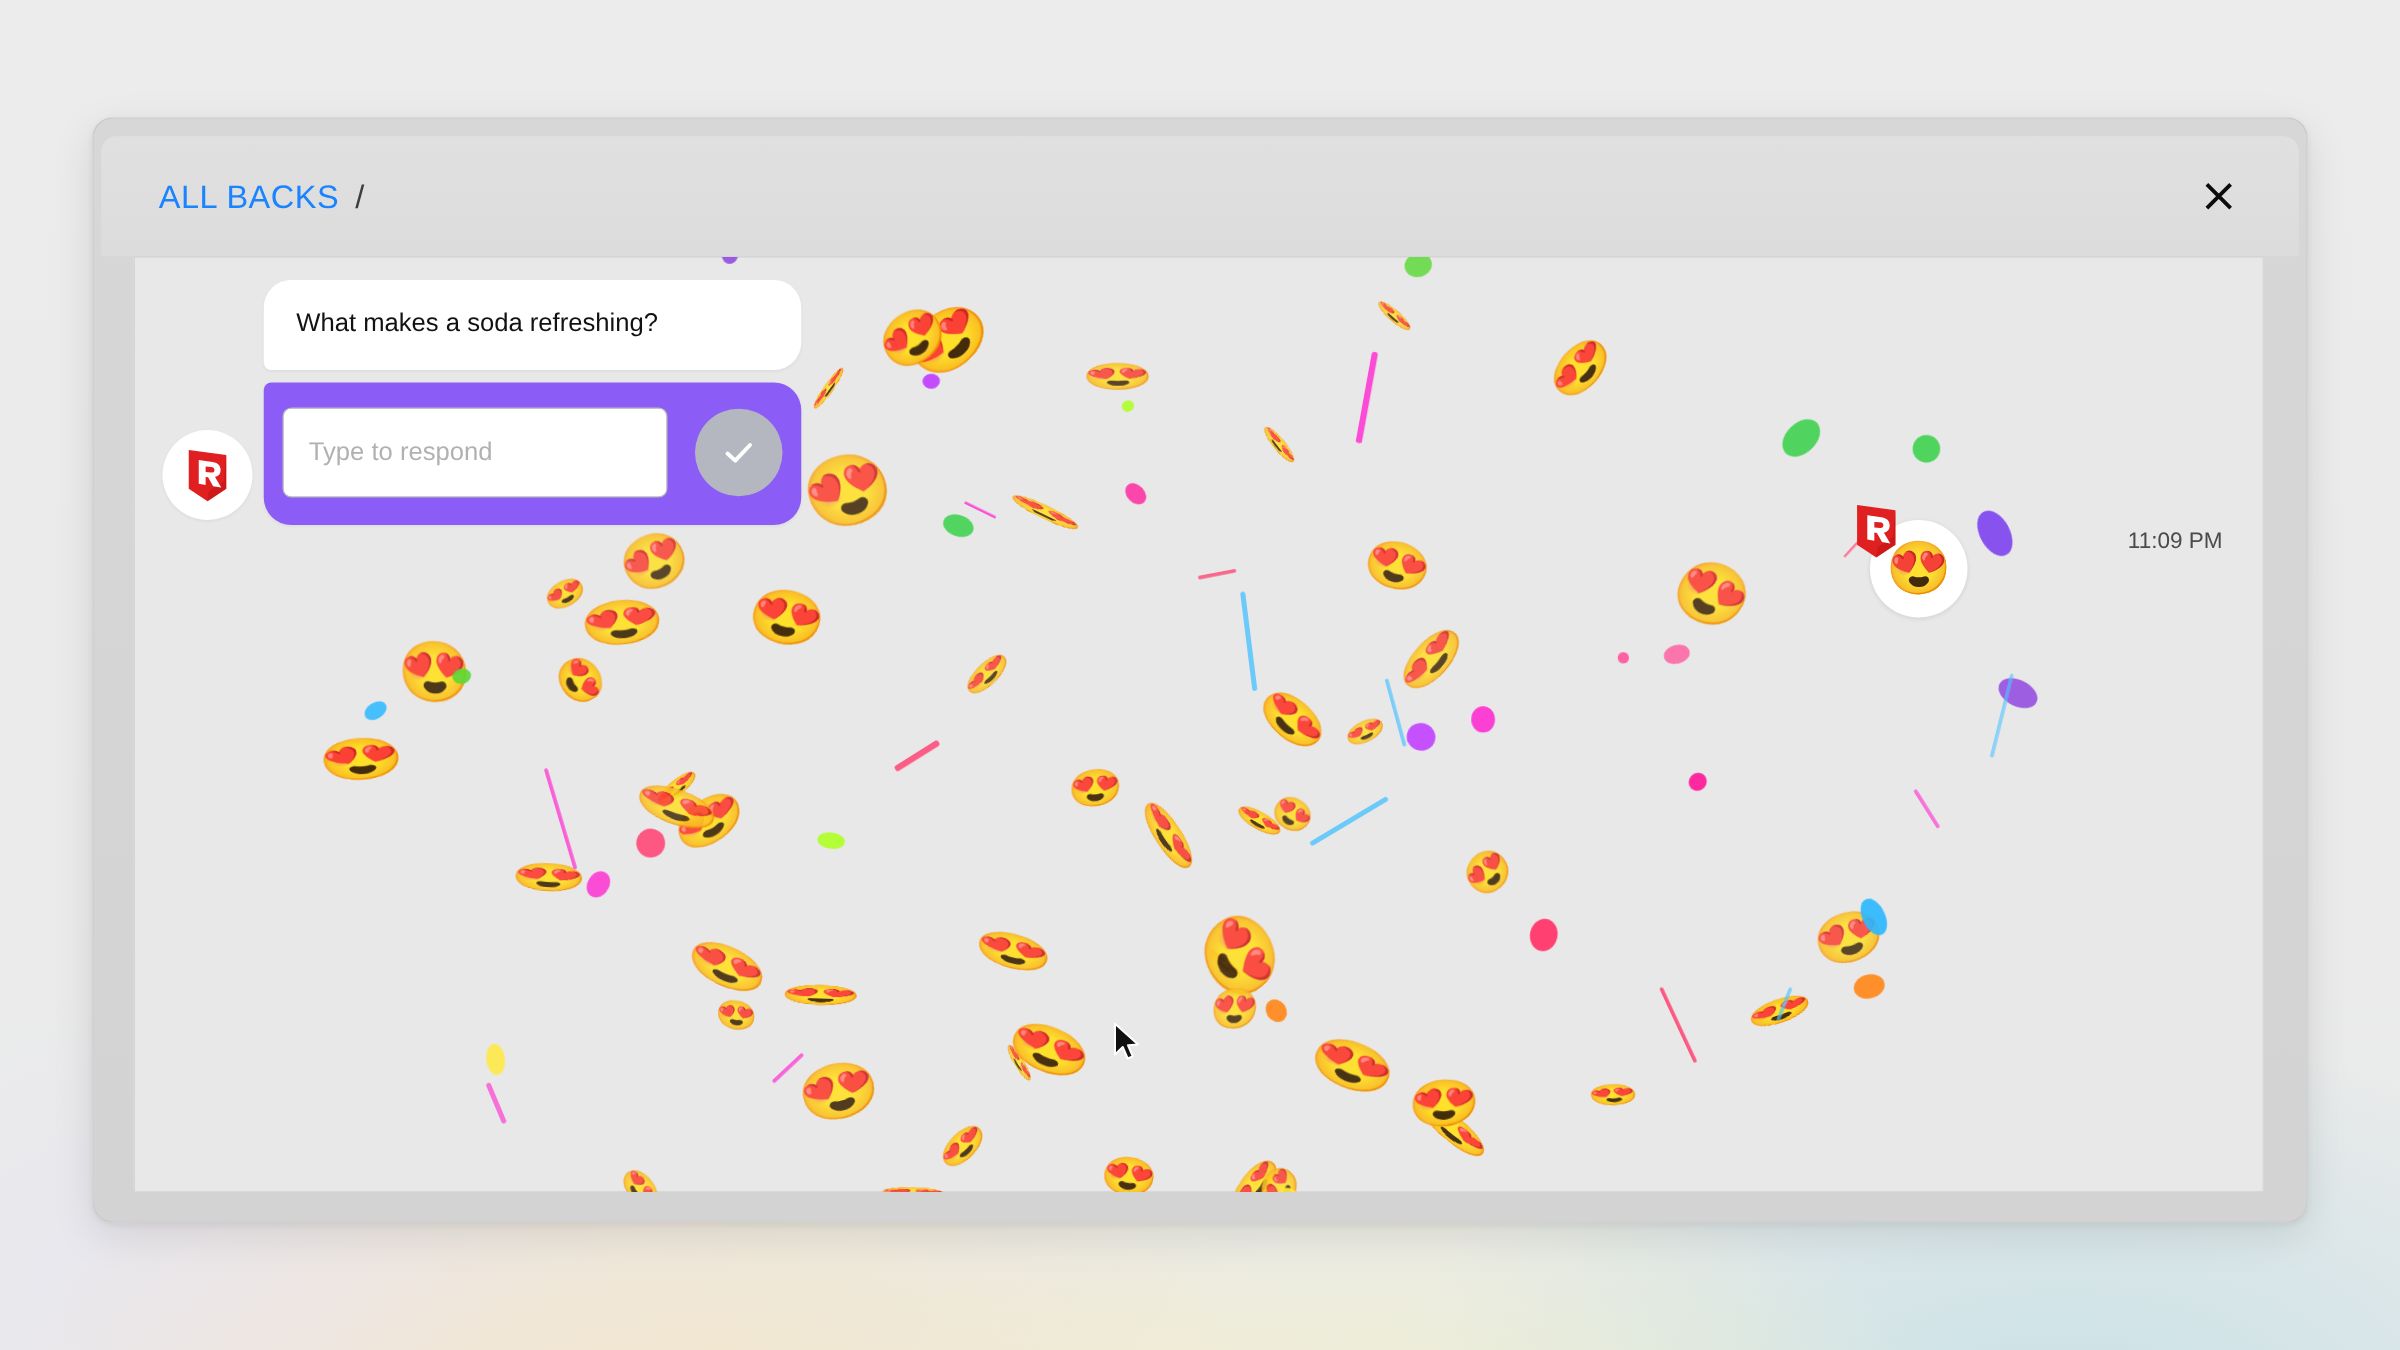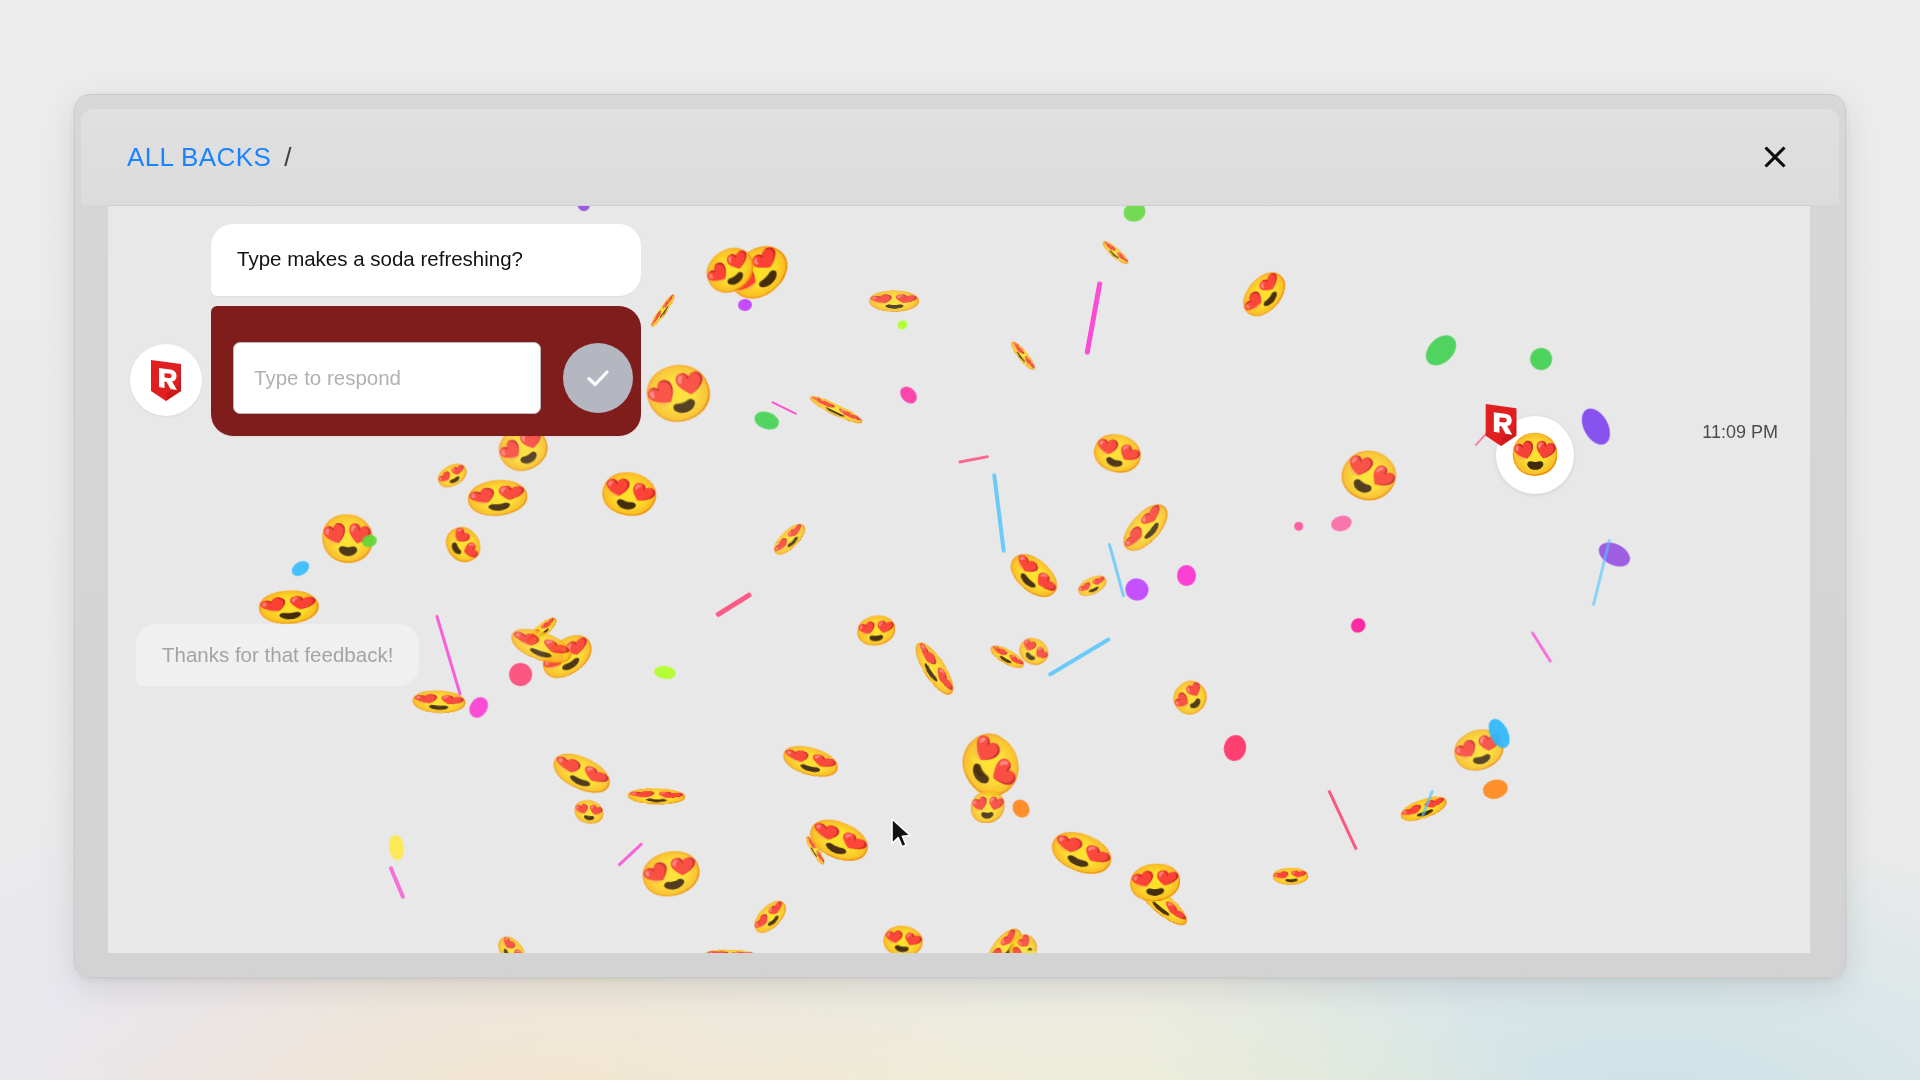--- a/index.html
+++ b/index.html
@@ -110,27 +110,28 @@
     border-radius: 22px 22px 22px 6px;
     padding: 23px 26px 24px 26px;
     font-size: 20.5px;
     color: #121212;
     line-height: 1.2;
     box-shadow: 0 1px 2px rgba(0,0,0,0.04);
   }
 
   .reply-row {
     margin-top: 10px;
-    background: #7f1d1d;
+    background: #8b5cf6;
     border-radius: 6px 22px 22px 22px;
-    padding: 36px 22px 22px 22px;
+    padding: 20px 22px 22px 22px;
     display: flex;
     align-items: center;
     gap: 22px;
     box-shadow: 0 1px 2px rgba(0,0,0,0.04);
+    justify-content: center;
   }
 
   .reply-input {
     flex: 1;
     height: 72px;
     border: 1px solid #b9b9b9;
     border-radius: 7px;
     background: #ffffff;
     padding: 0 20px;
     font-family: "Liberation Sans", sans-serif;
@@ -402,32 +403,31 @@
         <path d="M5 2 L35 6 L35 33 L20 43 L5 33 Z" fill="#e02020"></path>
         <path d="M35 6 L35 33 L20 43 L21 35 L33 27 Z" fill="#c01414" opacity="0.55"></path>
         <path d="M13 10 L24 11.5 C29 12.2 30.5 15 30.5 18 C30.5 21 29 23 26 23.6
                  L31 32 L24.5 31 L20.5 23.8 L18.5 23.5 L18.5 30 L13 29 Z
                  M18.5 15.2 L18.5 19.6 L23 20 C24.8 20.1 25.6 19.2 25.6 17.9
                  C25.6 16.6 24.8 15.7 23 15.5 Z" fill="#ffffff"></path>
       </svg>
     </div>
 
     <div id="prompt-card">
-      <div class="q-bubble">Type makes a soda refreshing?</div>
+      <div class="q-bubble">What makes a soda refreshing?</div>
       <div class="reply-row">
         <input class="reply-input" type="text" placeholder="Type to respond" style="">
         <button class="submit-btn">
           <svg width="32" height="32" viewBox="0 0 32 32">
             <path d="M7 16.8 L13.2 22.5 L25 10" stroke="#ffffff" stroke-width="3.2" fill="none" stroke-linecap="round" stroke-linejoin="round"></path>
           </svg>
         </button>
       </div>
     </div>
 
-    <div id="feedback-bubble">Thanks for that feedback!</div>
 
     <div id="user-msg">
       <div id="user-time">11:09 PM</div>
       <div id="reaction-wrap">
         <svg id="reaction-logo" viewBox="0 0 40 45">
           <path d="M5 2 L35 6 L35 33 L20 43 L5 33 Z" fill="#e02020"></path>
           <path d="M35 6 L35 33 L20 43 L21 35 L33 27 Z" fill="#c01414" opacity="0.55"></path>
           <path d="M13 10 L24 11.5 C29 12.2 30.5 15 30.5 18 C30.5 21 29 23 26 23.6
                    L31 32 L24.5 31 L20.5 23.8 L18.5 23.5 L18.5 30 L13 29 Z
                    M18.5 15.2 L18.5 19.6 L23 20 C24.8 20.1 25.6 19.2 25.6 17.9

